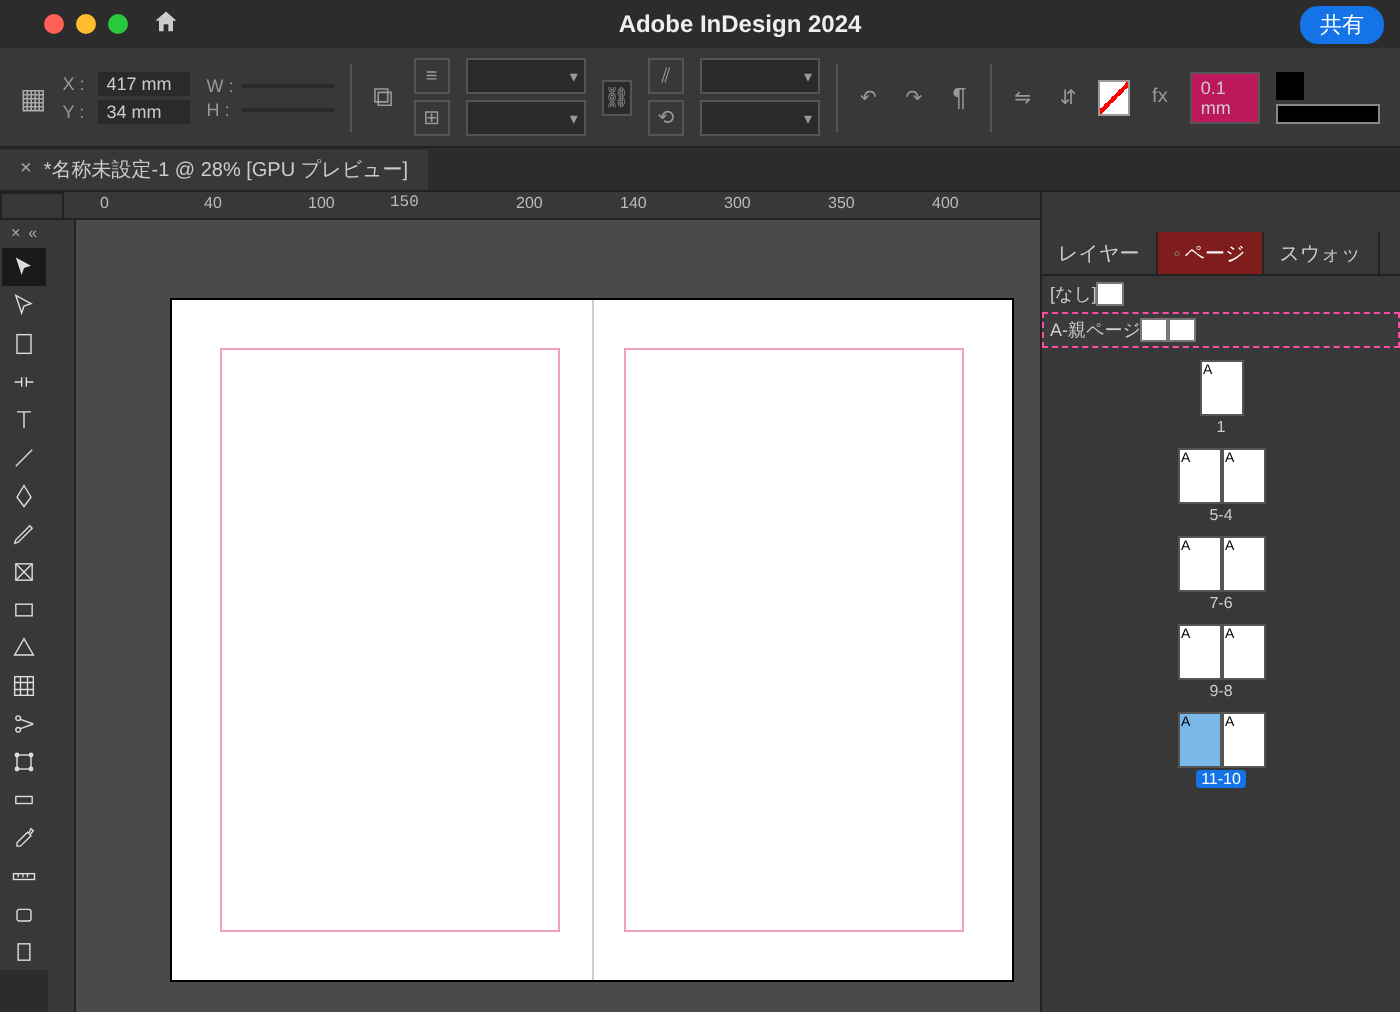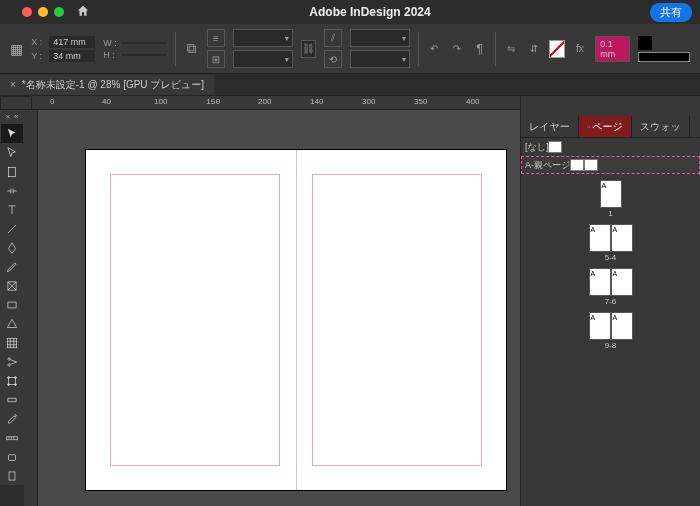--- a/index.html
+++ b/index.html
@@ -167,21 +167,21 @@
 </div>
 
 <div class="main-row">
   <div class="doc-area">
     <div style="display:flex;">
       <div class="ruler-corner"></div>
       <div class="ruler-h" id="rulerH">
           <span style="left: 18px;">0</span>
           <span style="left: 70px;">40</span>
           <span style="left: 122px;">100</span>
-          <span style="left: 174px; font-family: Liberation Mono, monospace;">150</span>
+          <span style="left: 163px; font-family: Liberation Mono, monospace;">150</span>
           <span style="left: 226px;">200</span>
           <span style="left: 278px;">140</span>
           <span style="left: 330px;">300</span>
           <span style="left: 382px;">350</span>
           <span style="left: 434px;">400</span>
         </div>
     </div>
     <div class="doc-body">
 
       <div style="display:flex;flex-direction:column;">
@@ -350,15 +350,22 @@
           </div>
           <div class="pg-label">7-6</div>
         </div>
         <div class="pg-spread">
           <div class="pg-pair">
             <div class="pg-thumb">A</div>
             <div class="pg-thumb">A</div>
           </div>
           <div class="pg-label">9-8</div>
         </div>
+        <div class="pg-spread">
+          <div class="pg-pair">
+            <div class="pg-thumb sel">A</div>
+            <div class="pg-thumb">A</div>
+          </div>
+          <div class="pg-label sel">11-10</div>
+        </div>
       </div>
   </div>
 </div>
 
 </body></html>

